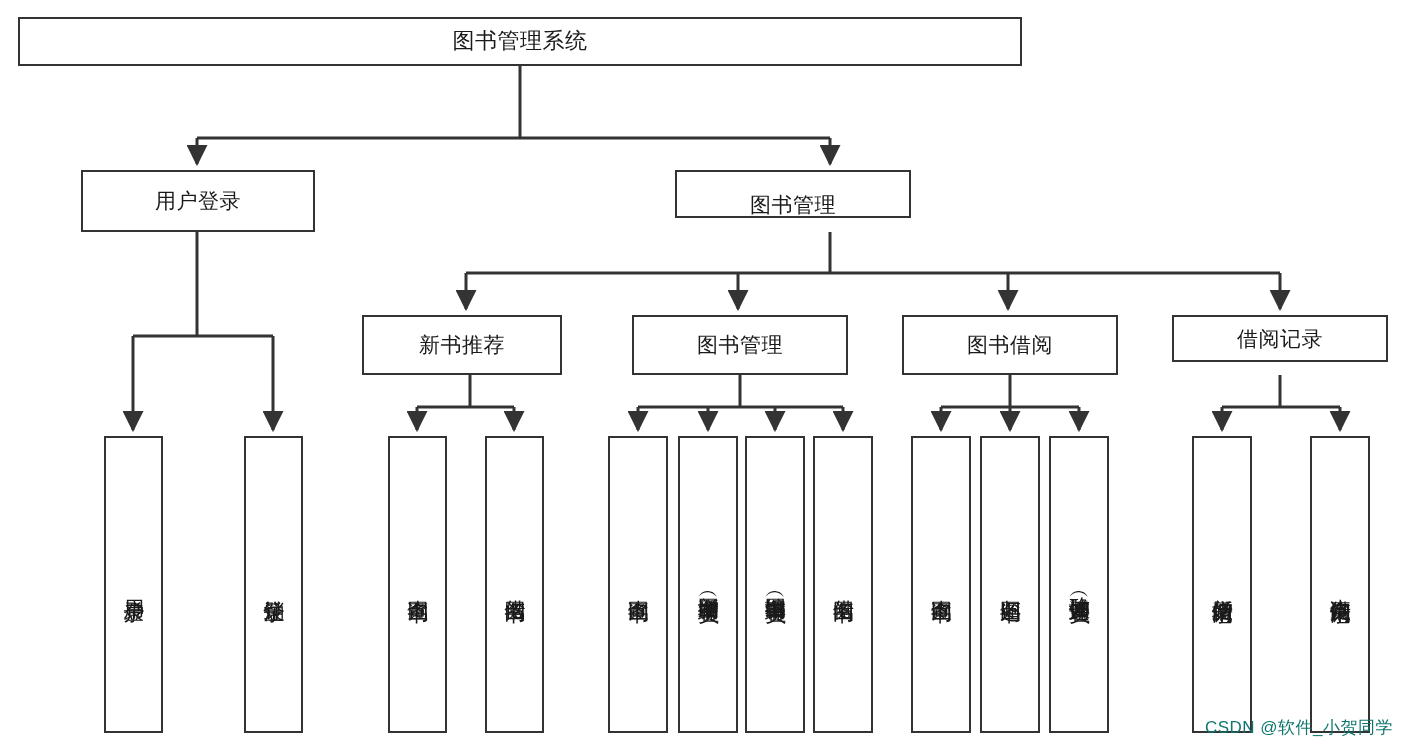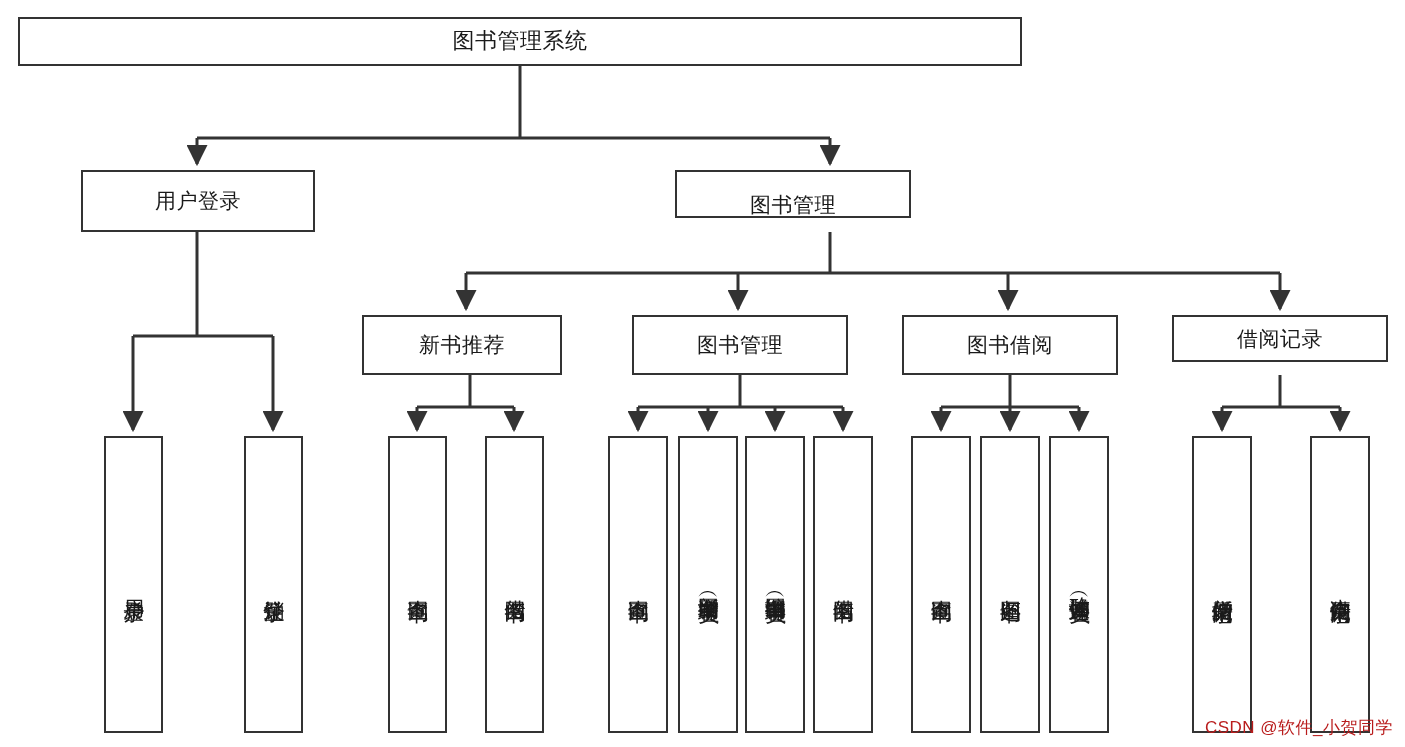--- a/index.html
+++ b/index.html
@@ -59,21 +59,21 @@
   .node-leaf > span {
     writing-mode: vertical-rl;
     text-orientation: upright;
     display: block;
   }
   #watermark {
     position: absolute;
     right: 12px;
     bottom: 8px;
     font-size: 17px;
-    color: #b91c1c;
+    color: #0f766e;
     letter-spacing: 0.5px;
     white-space: nowrap;
   }
 </style>
 </head>
 <body>
 
 <div id="diagram-root">
 
   <svg id="wires" viewBox="0 0 1405 747" xmlns="http://www.w3.org/2000/svg">

